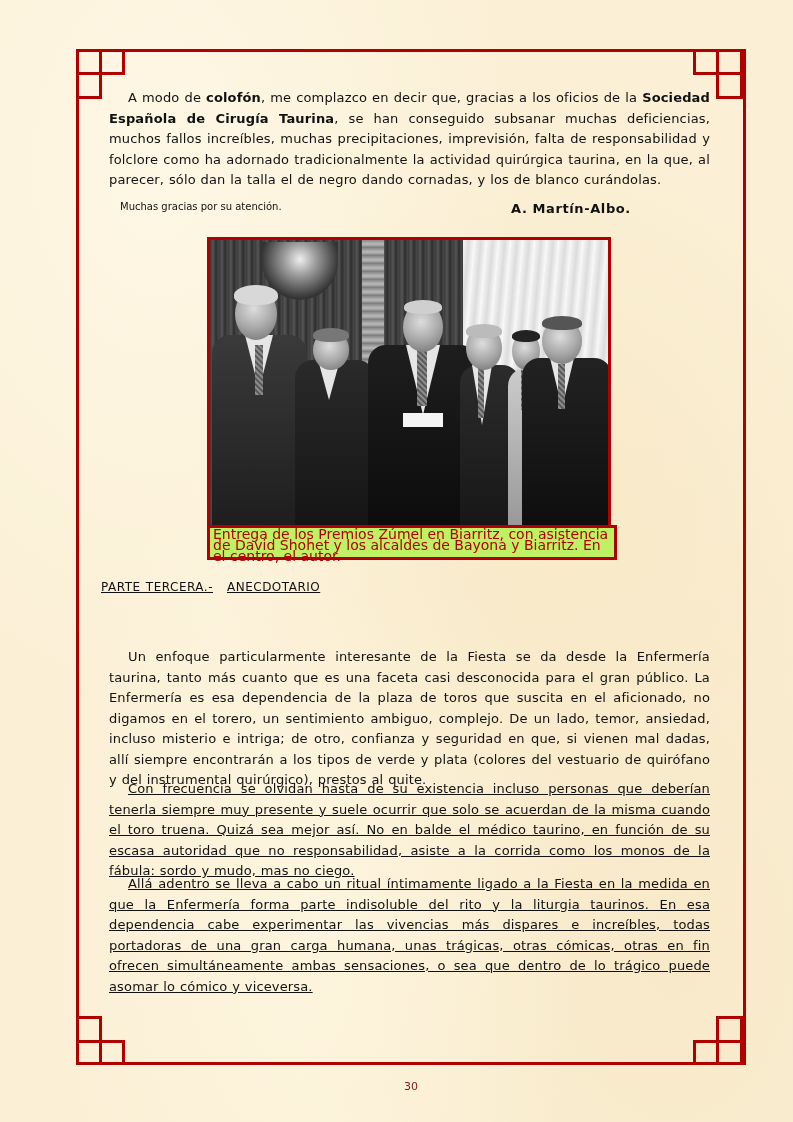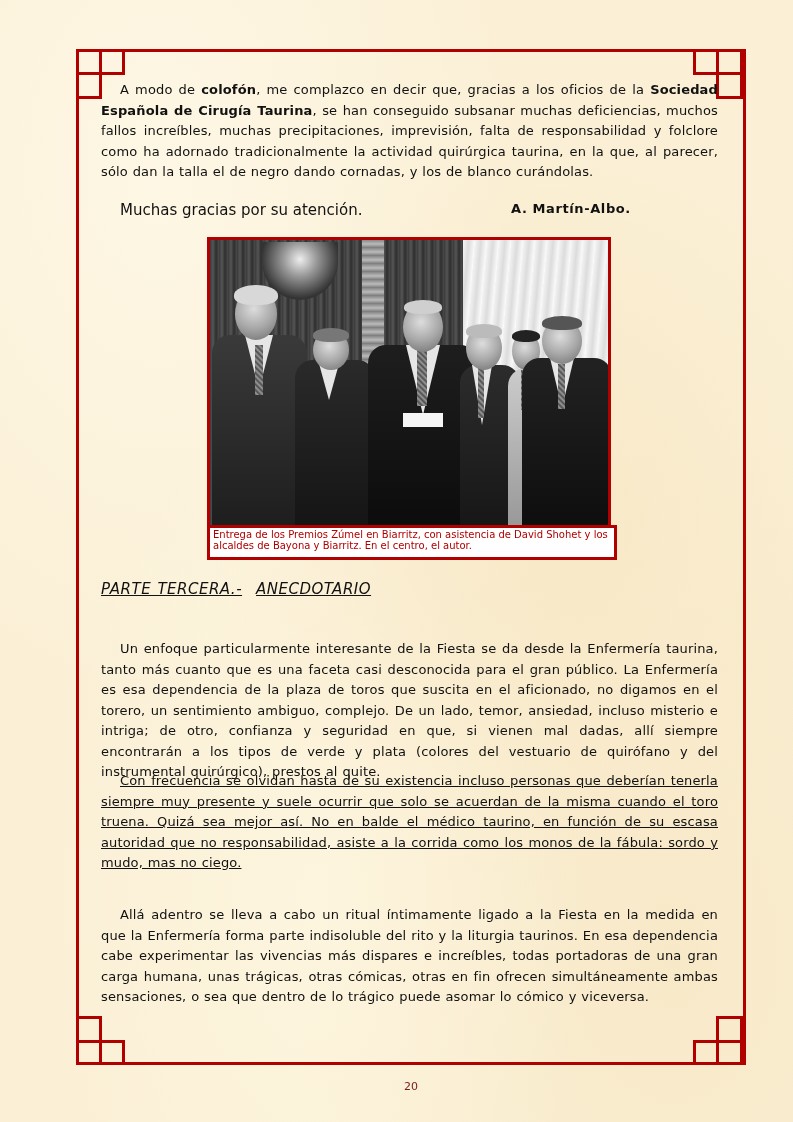--- a/index.html
+++ b/index.html
@@ -17,23 +17,23 @@
   .frame {
     position: absolute; left: 76px; top: 49px; width: 664px; height: 1010px;
     border: 3px solid #b00000;
   }
   .orn { position: absolute; border: 3px solid #b00000; box-sizing: border-box; }
   .text {
     position: absolute; left: 101px; width: 617px;
     font-size: 13px; line-height: 20.5px; text-align: justify;
     letter-spacing: 0.15px; word-spacing: 0.5px;
   }
-  .text p { margin: 0; text-indent: 19px; }
+  .text p { margin: 8px; text-indent: 19px; }
   .text b { font-weight: bold; }
-  .sign-line { position: absolute; left: 120px; top: 201px; width: 520px; font-size: 15px; }
+  .sign-line { position: absolute; left: 120px; top: 201px; width: 520px; font-size: 10px; }
   .sign-author { position: absolute; left: 511px; top: 201px; font-size: 13px; font-weight: bold; letter-spacing: 0.6px; }
   .photo {
     position: absolute; left: 207px; top: 237px; width: 398px; height: 285px;
     border: 3px solid #b00000; overflow: hidden; background: #6a6a6a;
   }
   .photo .bg {
     position: absolute; inset: 0;
     background:
       repeating-linear-gradient(90deg, #3a3a3a 0px, #555 3px, #2e2e2e 6px, #4a4a4a 9px);
   }
@@ -61,27 +61,27 @@
     background: linear-gradient(180deg, #2a2a2a, #151515);
   }
   .person .shirt {
     position: absolute; background: #e6e6e6;
     clip-path: polygon(0 0, 100% 0, 50% 100%);
   }
   .person .tie { position: absolute; background: repeating-linear-gradient(45deg, #555 0, #999 2px, #444 4px); }
   .paper { position: absolute; background: #f5f5f5; }
   .caption {
     position: absolute; left: 207px; top: 525px; width: 398px; height: 27px;
-    border: 3px solid #b00000; background: #ffffff;
-    color: #b00000; font-size: 10px; line-height: 11px;
+    border: 3px solid #b00000; background: #bef264;
+    color: #b00000; font-size: 14px; line-height: 11px;
     padding: 1px 3px; box-sizing: content-box;
   }
   .heading {
     position: absolute; left: 101px; top: 580px;
-    font-size: 15px; font-style: italic; text-decoration: underline;
+    font-size: 12px; text-decoration: underline;
     letter-spacing: 0.5px; word-spacing: 1px; color: #111;
   }
   .heading span.gap { display: inline-block; width: 14px; }
   .page-num { position: absolute; left: 404px; top: 1080px; font-size: 11px; color: #7a1a1a; }
 </style>
 </head>
 <body>
 
 <div class="frame"></div>
 
@@ -165,17 +165,17 @@
 <div class="caption">Entrega de los Premios Zúmel en Biarritz,  con asistencia de David Shohet y los alcaldes de Bayona y Biarritz. En el centro, el autor.</div>
 
 <div class="heading"><span>PARTE TERCERA.-</span><span class="gap"></span><span>ANECDOTARIO</span></div>
 
 <div class="text" style="top:639px;">
   <p>Un enfoque particularmente interesante de la Fiesta se da desde la Enfermería taurina, tanto más cuanto que es una faceta casi desconocida para el gran público. La Enfermería es esa dependencia de la plaza de toros que suscita en el aficionado, no digamos en el torero, un sentimiento ambiguo, complejo. De un lado, temor, ansiedad, incluso misterio e intriga; de otro, confianza y seguridad en que, si vienen mal dadas, allí siempre encontrarán a los tipos de verde y plata (colores del vestuario de quirófano y del instrumental quirúrgico), prestos al quite.</p>
 </div>
 <div class="text" style="top:771px;text-decoration:underline;">
   <p>Con frecuencia se olvidan hasta de su existencia incluso personas que deberían tenerla siempre muy presente y suele ocurrir que solo se acuerdan de la misma cuando el toro truena. Quizá sea mejor así. No en balde el médico taurino, en función de su escasa autoridad que no responsabilidad, asiste a la corrida como los monos de la fábula: sordo y mudo, mas no ciego.</p>
 </div>
-<div class="text" style="top:905px;">
+<div class="text" style="top:866px;text-decoration:underline;">
   <p>Allá adentro se lleva a cabo un ritual íntimamente ligado a la Fiesta en la medida en que la Enfermería forma parte indisoluble del rito y la liturgia taurinos. En esa dependencia cabe experimentar las vivencias más dispares e increíbles, todas portadoras de una gran carga humana, unas trágicas, otras cómicas, otras en fin ofrecen simultáneamente ambas sensaciones, o sea que dentro de lo trágico puede asomar lo cómico y viceversa.</p>
 </div>
 
-<div class="page-num">20</div>
+<div class="page-num">30</div>
 
 </body></html>

